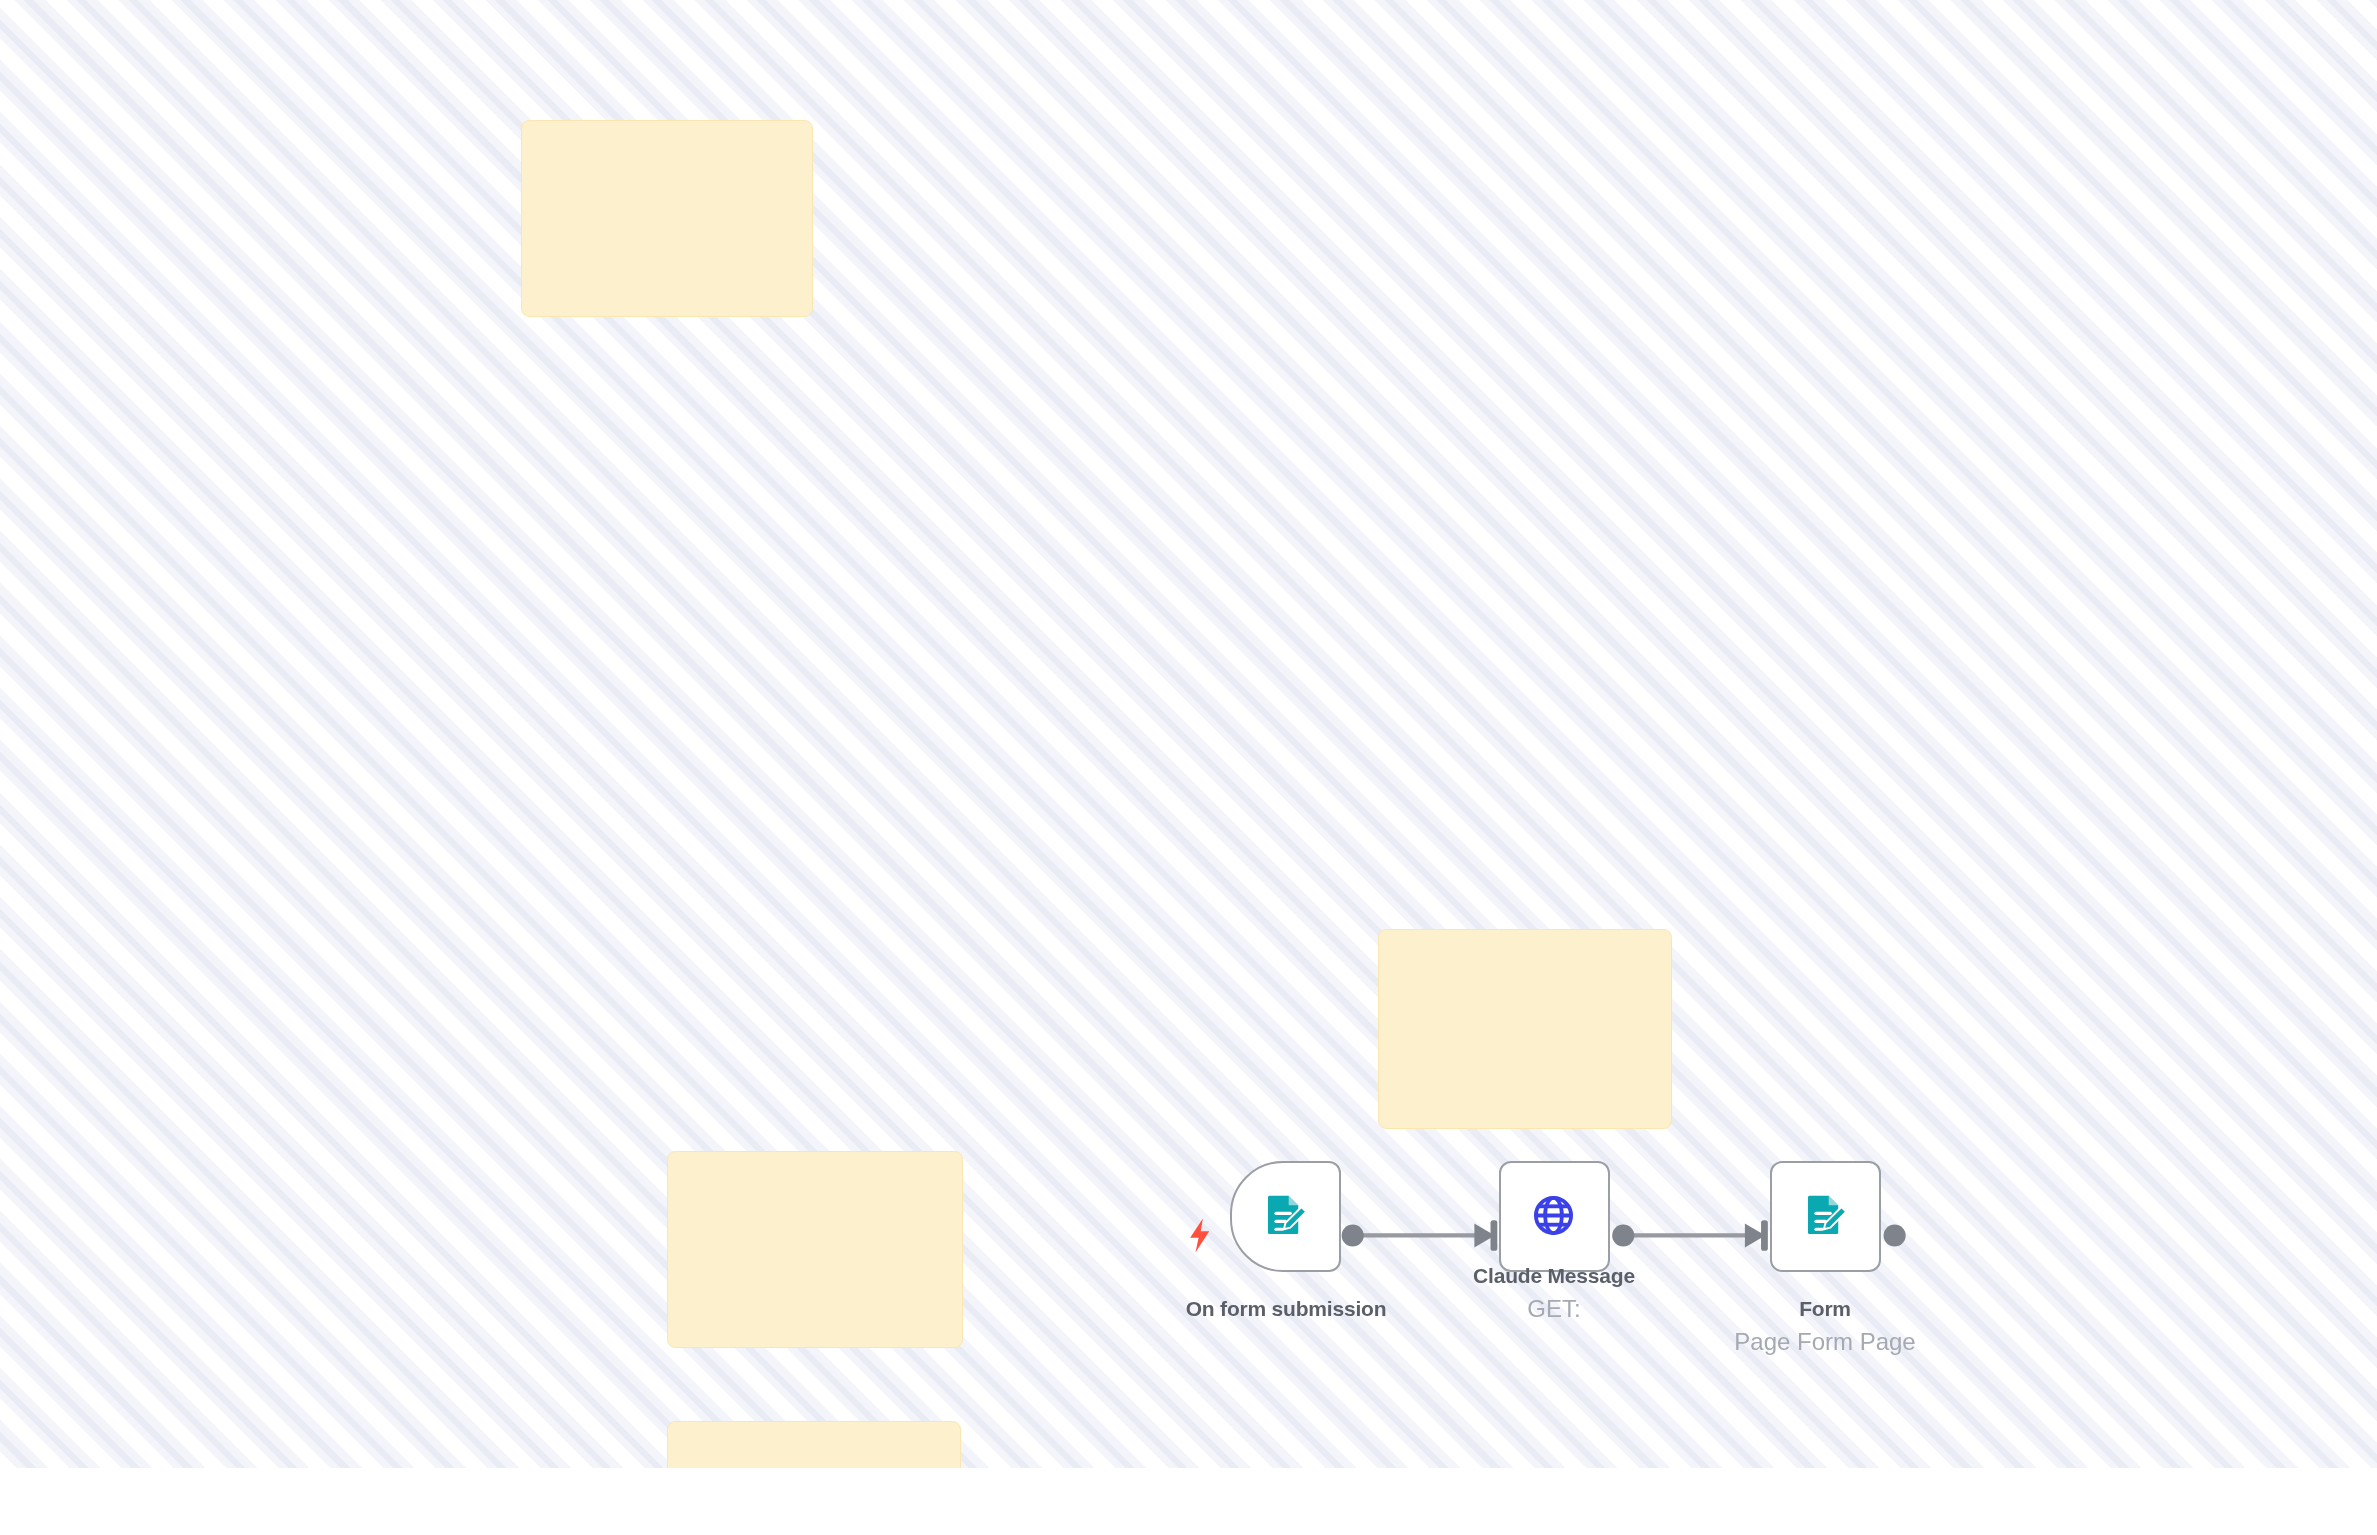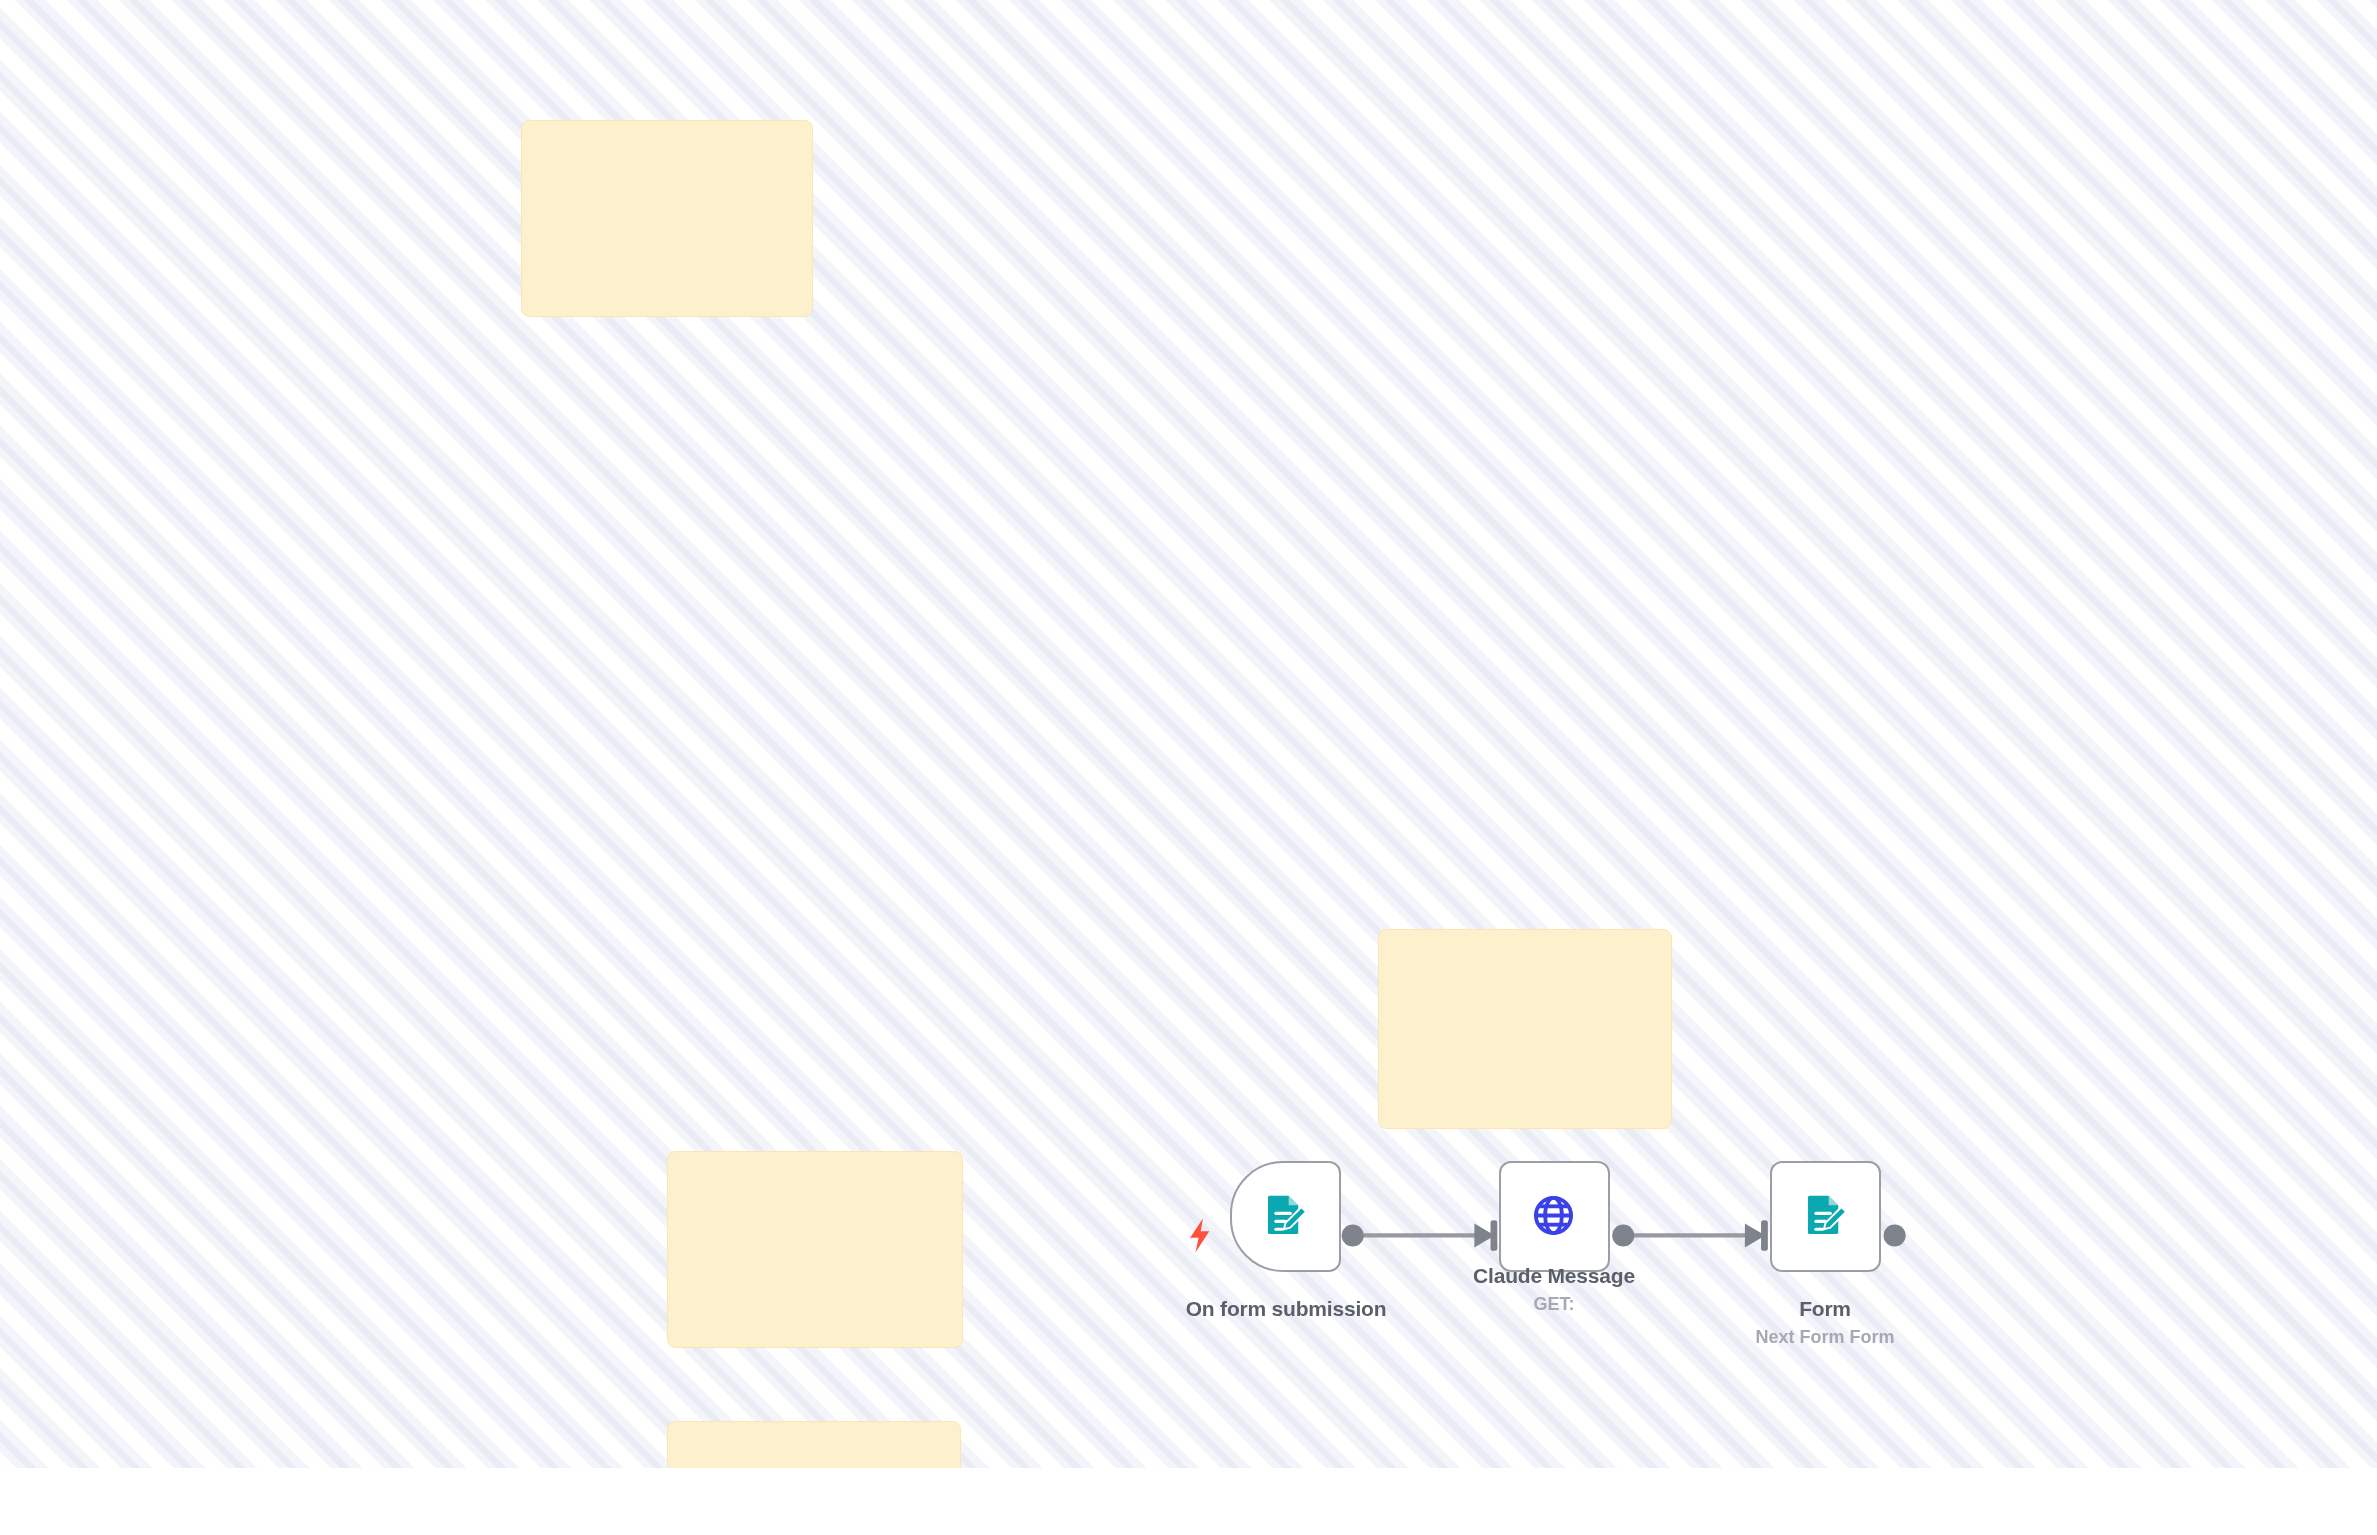--- a/index.html
+++ b/index.html
@@ -70,22 +70,22 @@
   }
   .node-title {
     font-size: 21px;
     font-weight: bold;
     color: #5a5f68;
     letter-spacing: -0.2px;
     white-space: nowrap;
     line-height: 1.2;
   }
   .node-subtitle {
-    font-size: 18px;
-    font-weight: bold;
+    font-size: 24px;
+    font-weight: normal;
     color: #a4a9b2;
     white-space: nowrap;
     line-height: 1.4;
     margin-top: 4.3px;
   }
 
   
   .conn-svg {
     position: absolute;
     left: 0;
@@ -193,17 +193,17 @@
         <path d="M36 6 l12 12 h-12 z" fill="#ffffff" opacity="0.55"></path>
         <rect x="18" y="26" width="22" height="4" rx="2" fill="#ffffff"></rect>
         <rect x="18" y="36" width="16" height="4" rx="2" fill="#ffffff"></rect>
         <rect x="18" y="46" width="12" height="4" rx="2" fill="#ffffff"></rect>
         <path d="M52 20 l6 6 -20 20 -8 2 2 -8 z" fill="#0aa8b0" stroke="#ffffff" stroke-width="2.5" stroke-linejoin="round"></path>
       </svg>
     </span>
   </div>
   <div class="node-caption" style="left:1655px; top:1296px; width:340px;text-align:center;">
     <div class="node-title">Form</div>
-    <div class="node-subtitle">Next Form Form</div>
+    <div class="node-subtitle">Page Form Page</div>
   </div>
 
 </div>
 
 
 </body></html>

